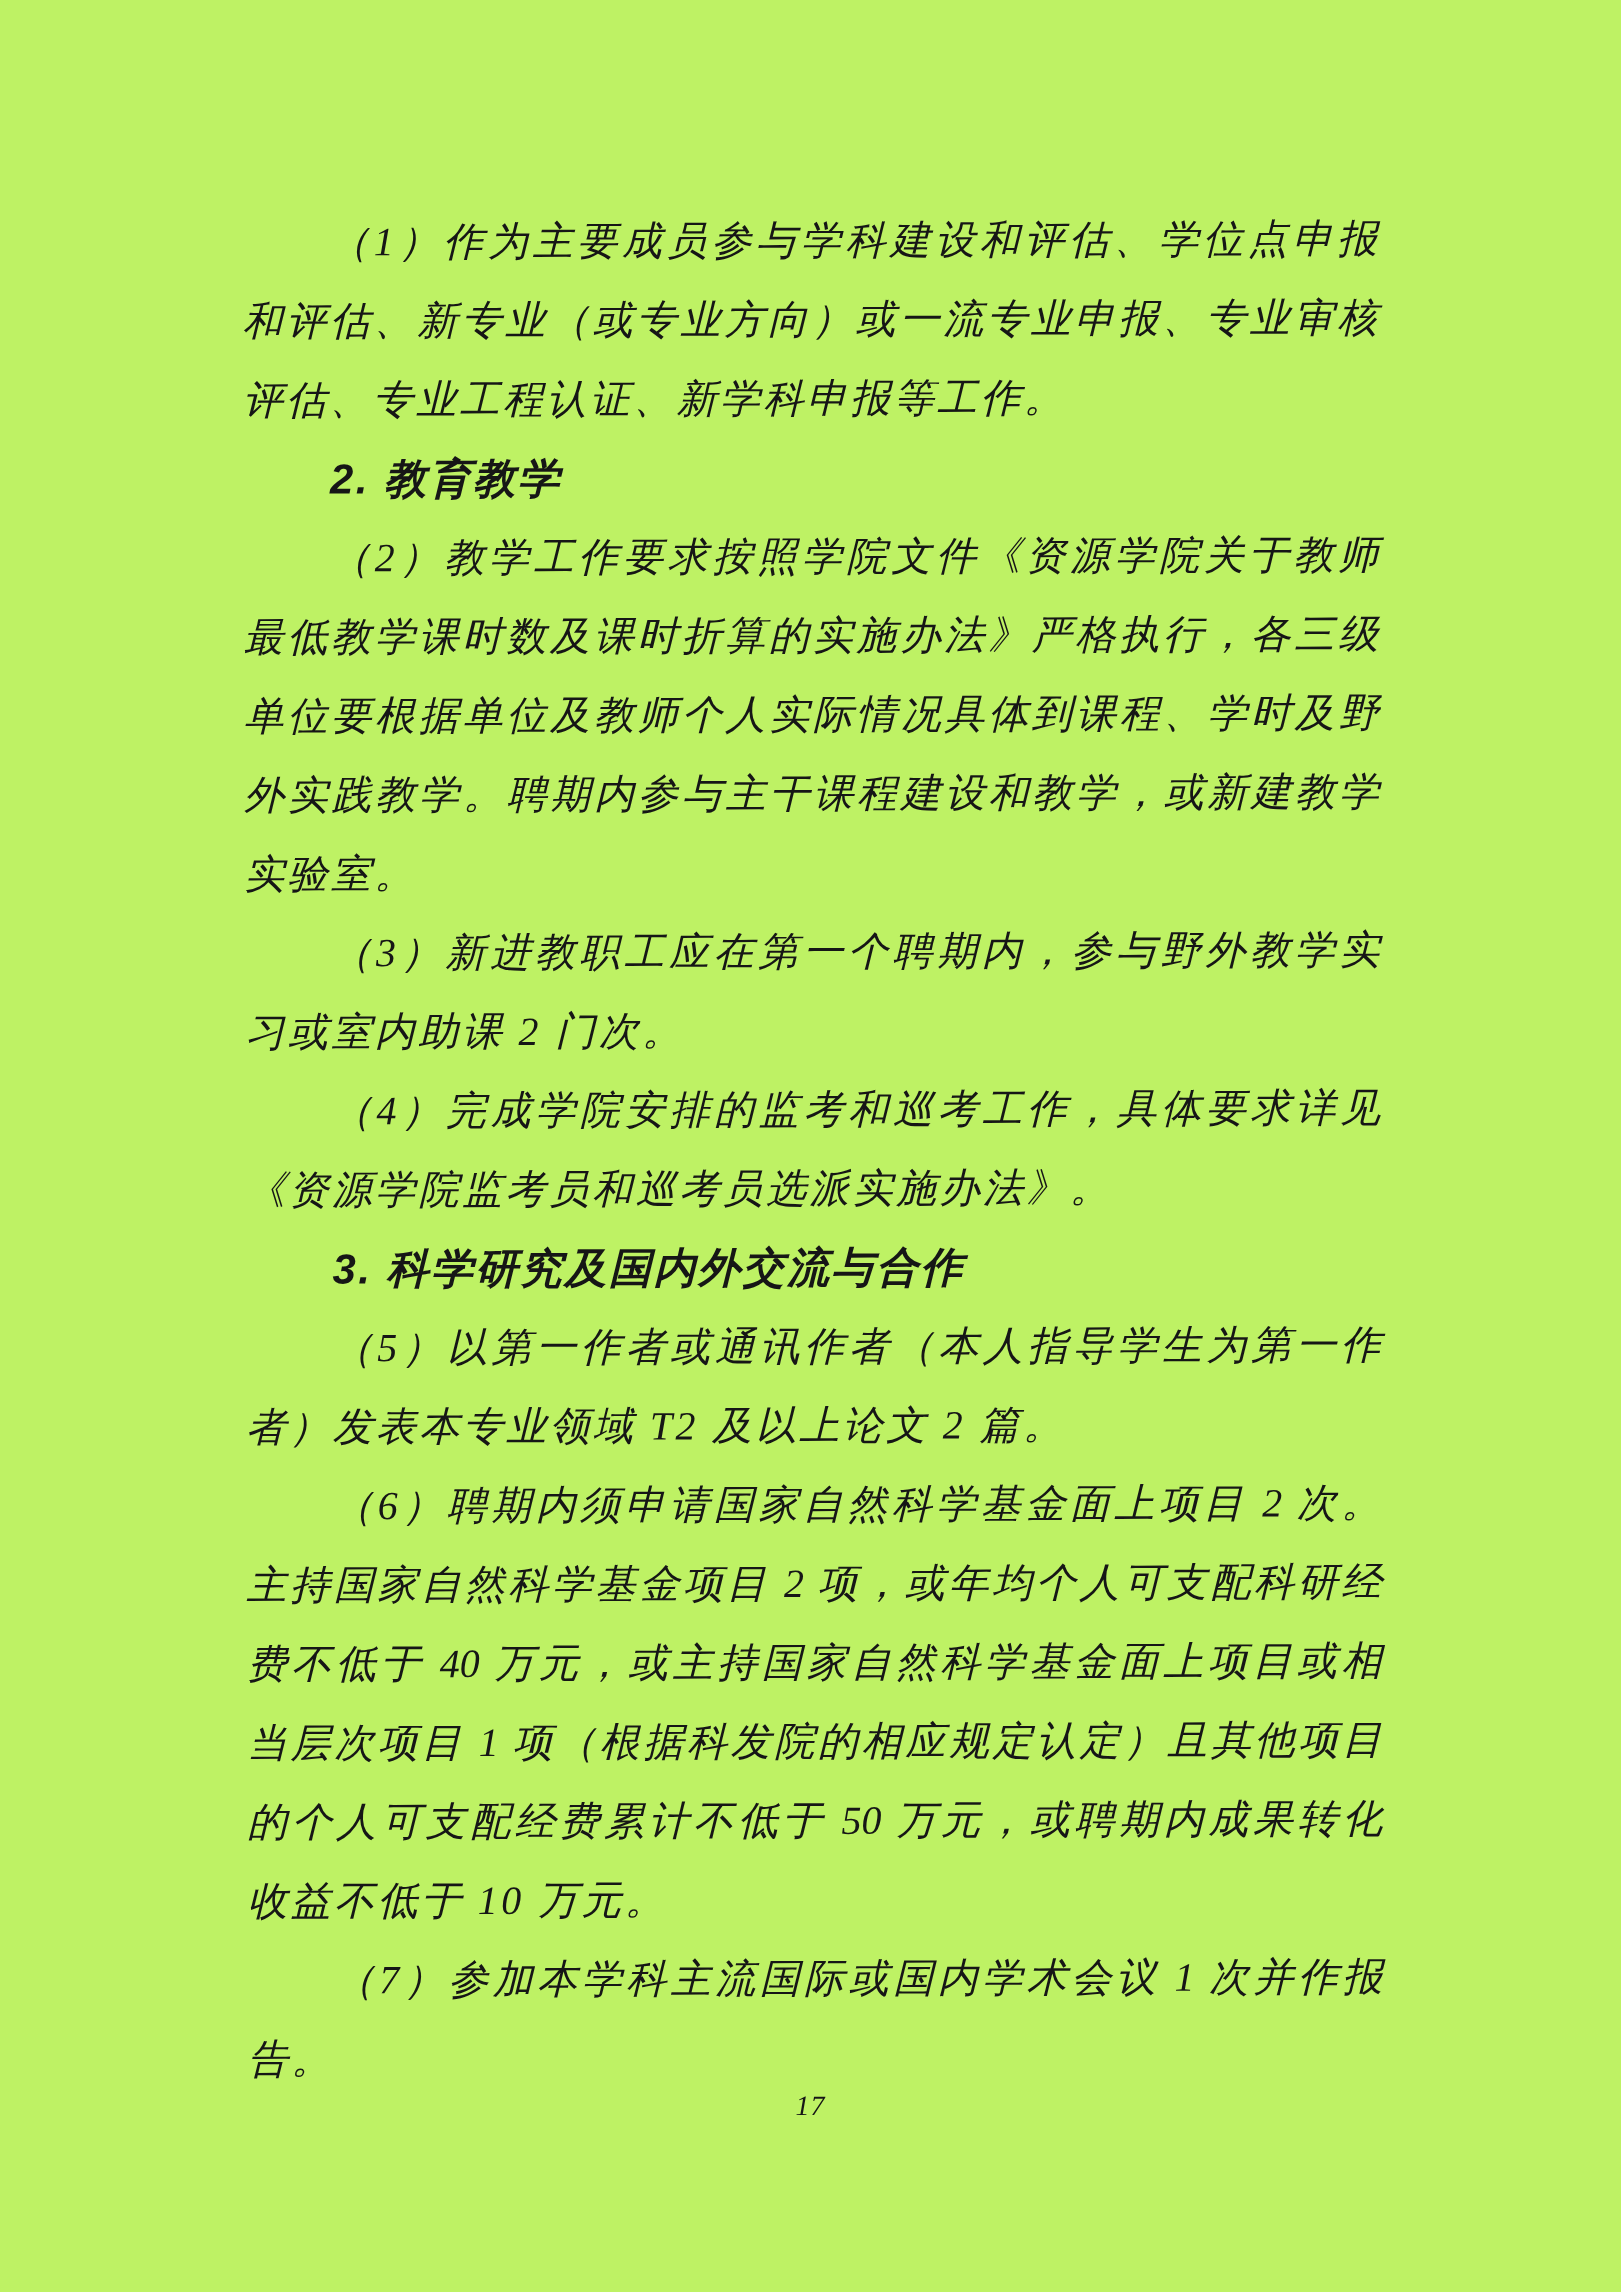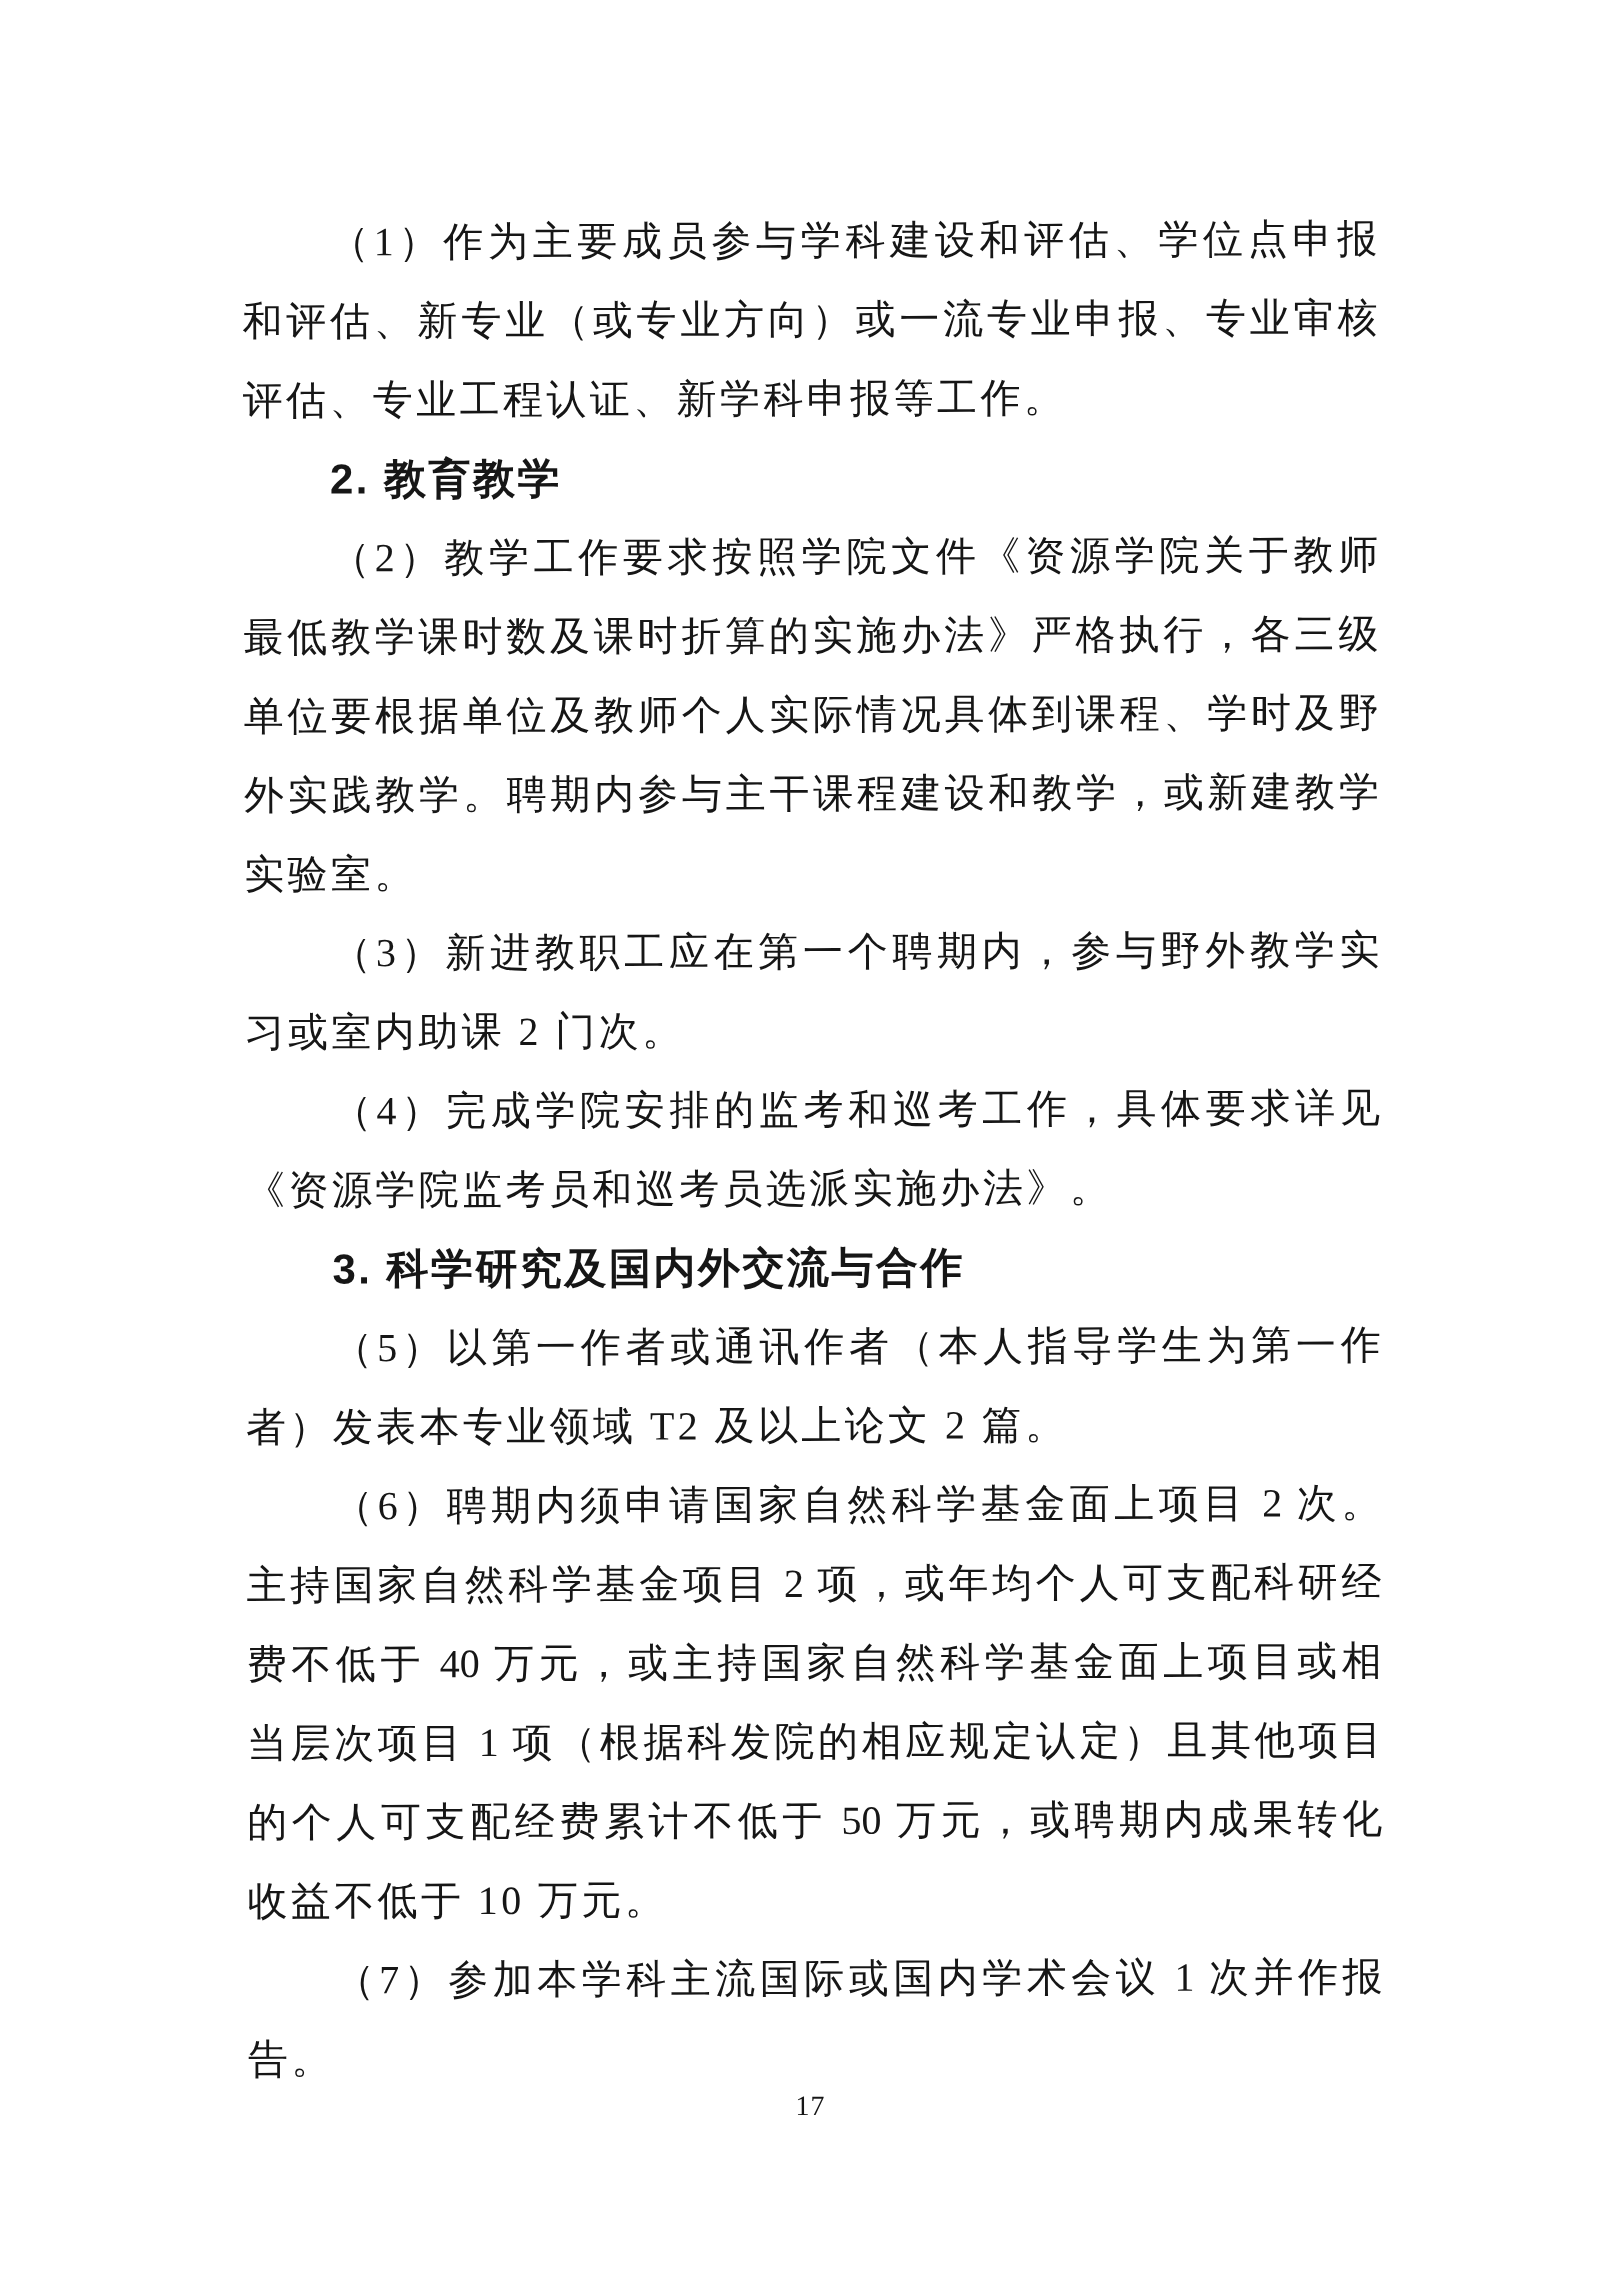--- a/index.html
+++ b/index.html
@@ -5,24 +5,25 @@
   html, body {
     margin: 0;
     padding: 0;
     background: #e8e8e8;
   }
   .page {
     position: relative;
     width: 1621px;
     height: 2293px;
     margin: 0 auto;
-    background: #ffffff;
+    background: #bef264;
     overflow: hidden;
     font-family: "Liberation Serif", "DejaVu Serif", serif;
     color: #161616;
+    font-style: italic;
   }
   .text-block {
     position: absolute;
     left: 242px;
     top: 201px;
     width: 1135px;
     transform: rotate(-0.18deg);
     transform-origin: 50% 0;
   }
   .line {

